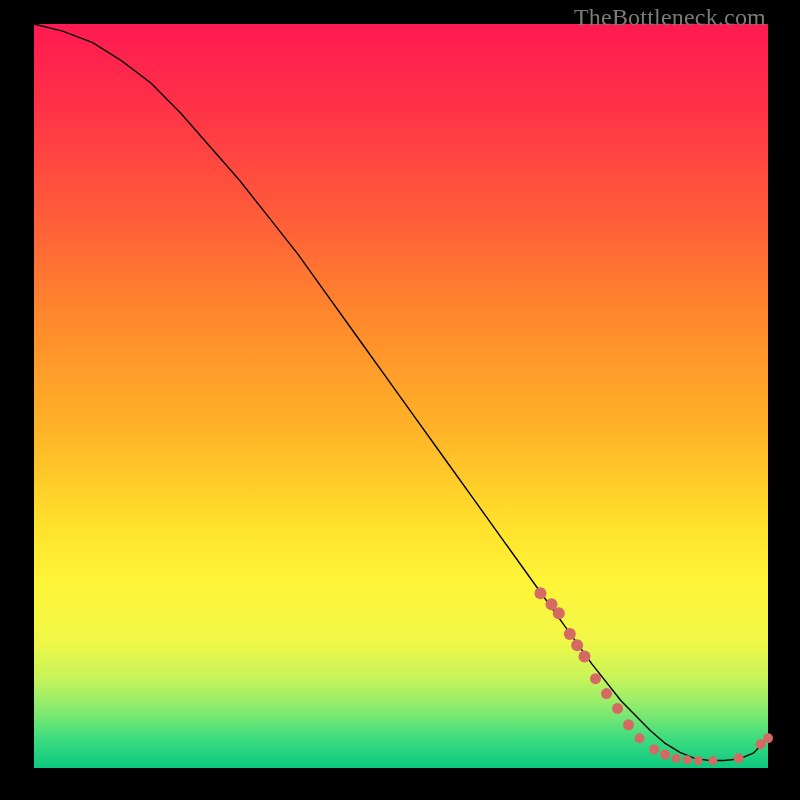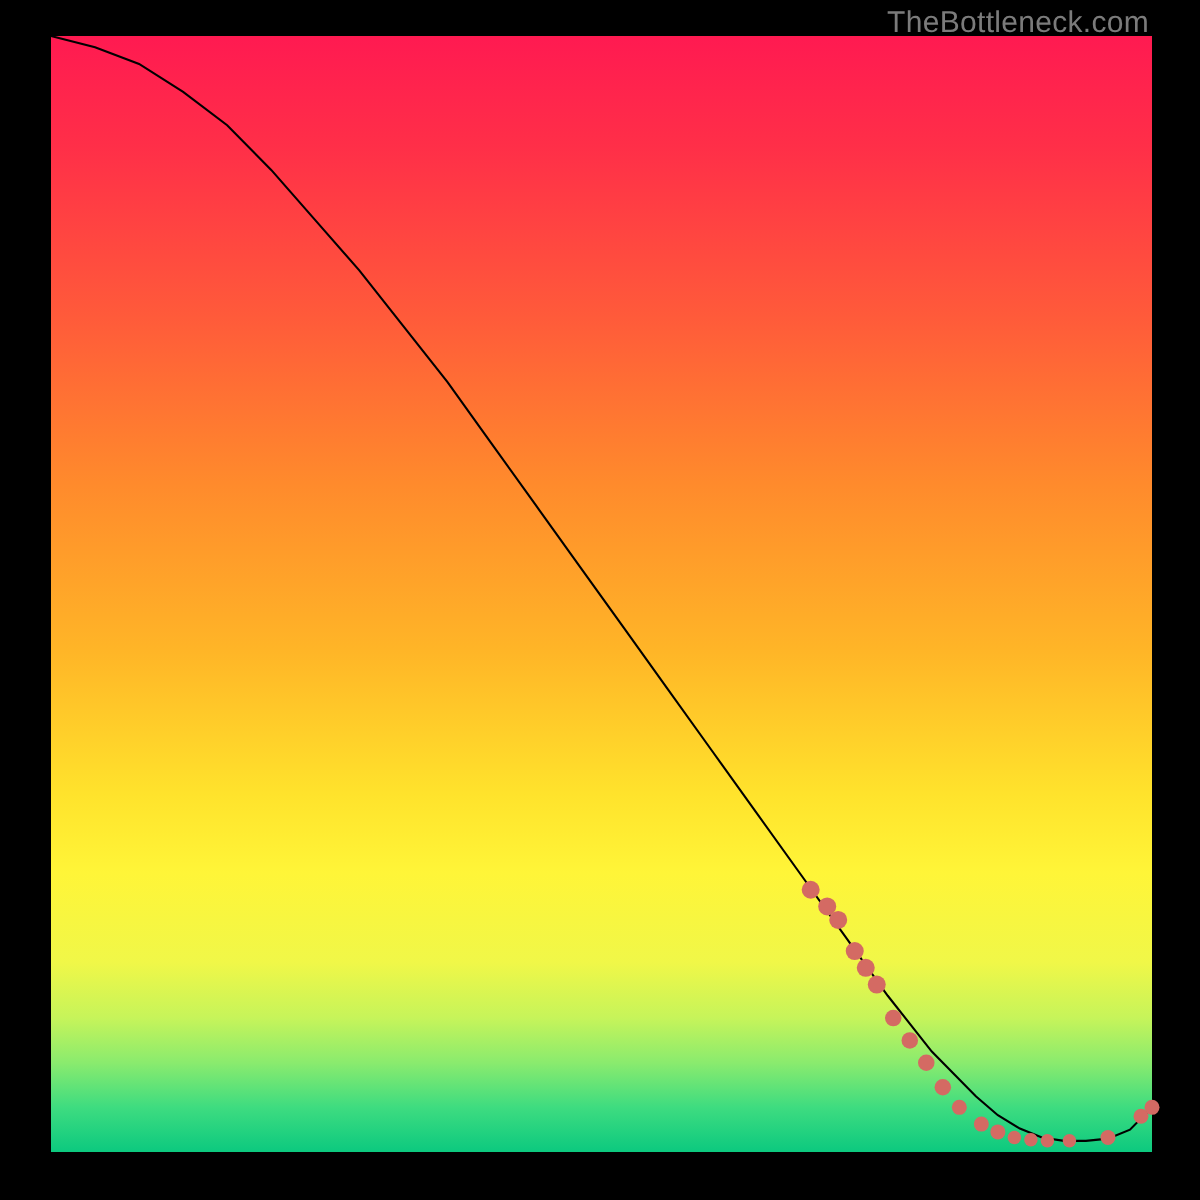--- a/index.html
+++ b/index.html
@@ -46,23 +46,24 @@
     top: 24px;
     width: 734px;
     height: 744px;
     overflow: visible;
   }
   .watermark {
     position: absolute;
     top: 4px;
     right: 34px;
     color: #7b7b7b;
-    font-size: 20px;
+    font-size: 24px;
     letter-spacing: 0.2px;
     font-weight: 500;
+    font-family: Liberation Serif, serif;
   }
   .marker {
     fill: #d46a63;
     stroke: none;
   }
   .curve {
     fill: none;
     stroke: #000;
     stroke-width: 1.4;
   }

